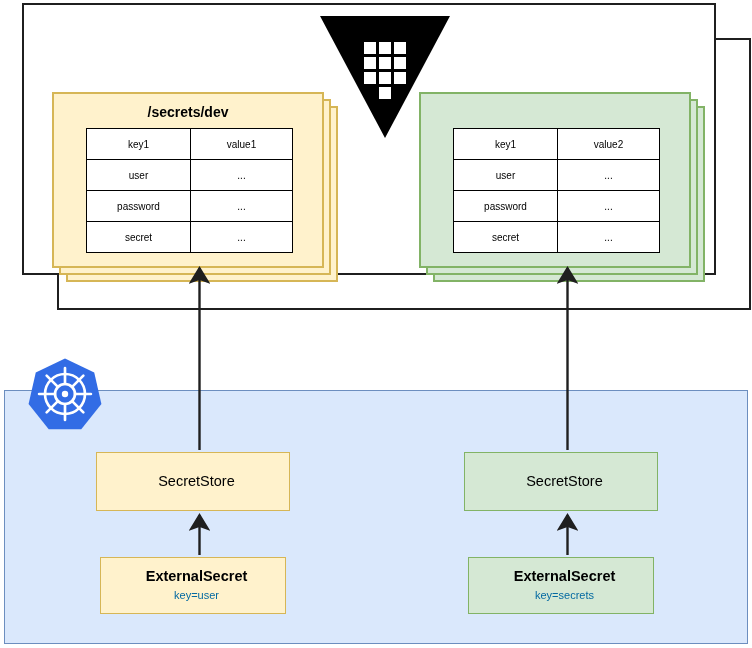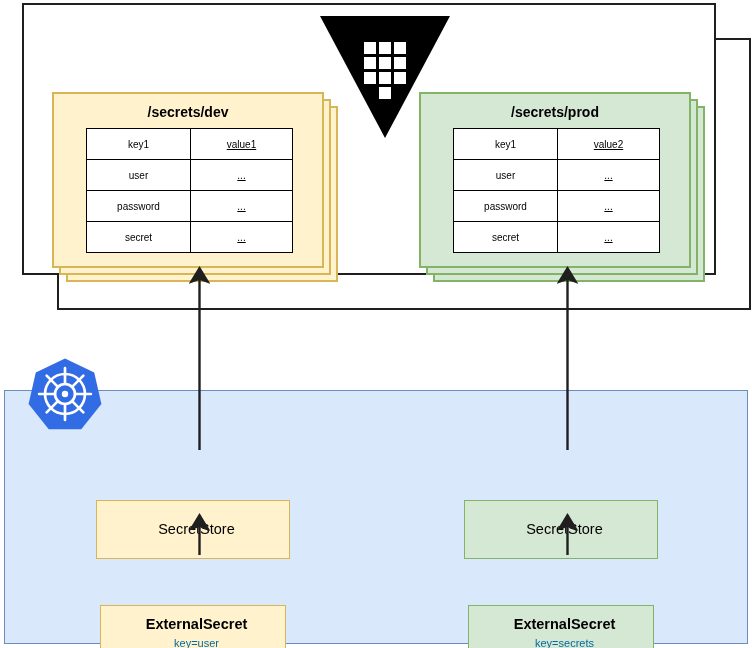--- a/index.html
+++ b/index.html
@@ -87,21 +87,21 @@
     border: 1.6px solid #000000;
     height: 30px;
     text-align: center;
     vertical-align: middle;
     font-size: 10px;
     color: #000000;
     background: #ffffff;
     padding: 0;
   }
   .kv-table td.kcol { width: 103px; }
-  .kv-table td.vcol { width: 101px; text-decoration: underline; }
+  .kv-table td.vcol { width: 101px; }
 
   
   .k8s-region {
     left: 4px; top: 390px; width: 744px; height: 254px;
     background: #dae8fc;
     border: 1.5px solid #6c8ebf;
     z-index: 1;
   }
   .k8s-logo {
     left: 21px; top: 357px; width: 74px; height: 74px;
@@ -112,21 +112,20 @@
   
   .kbox {
     border-width: 1.5px;
     border-style: solid;
     display: flex;
     flex-direction: column;
     align-items: center;
     justify-content: center;
     z-index: 4;
     text-align: center;
-    margin-top: 48px;
   }
   .kbox.yellow { background: #fff2cc; border-color: #d6b656; }
   .kbox.green  { background: #d5e8d4; border-color: #82b366; }
   .kbox .line1 { font-size: 14.5px; color: #000; line-height: 19px; }
   .kbox .line1.bold { font-weight: bold; text-align: right; }
   .kbox .line2 { font-size: 11px; color: #0369a1; line-height: 19px; }
 
   
   .connector { z-index: 7; }
   .connector svg { display: block; overflow: visible; }
@@ -182,21 +181,20 @@
           </tr>
         </tbody>
       </table>
     </div>
   </div>
 
   <div class="abs card-stack card-green" style="left:419px; top:92px; width:286px; height:190px;">
     <div class="card-layer back2" style="width:272px; height:176px;"></div>
     <div class="card-layer back1" style="width:272px; height:176px;"></div>
     <div class="card-layer front" style="width:272px; height:176px;">
-      <div class="card-title">/secrets/prod</div>
       <table class="kv-table" style="left:32px; top:34px;">
         <tbody>
           <tr>
             <td class="kcol">key1</td>
             <td class="vcol">value2</td>
           </tr>
           <tr>
             <td class="kcol">user</td>
             <td class="vcol">...</td>
           </tr>

